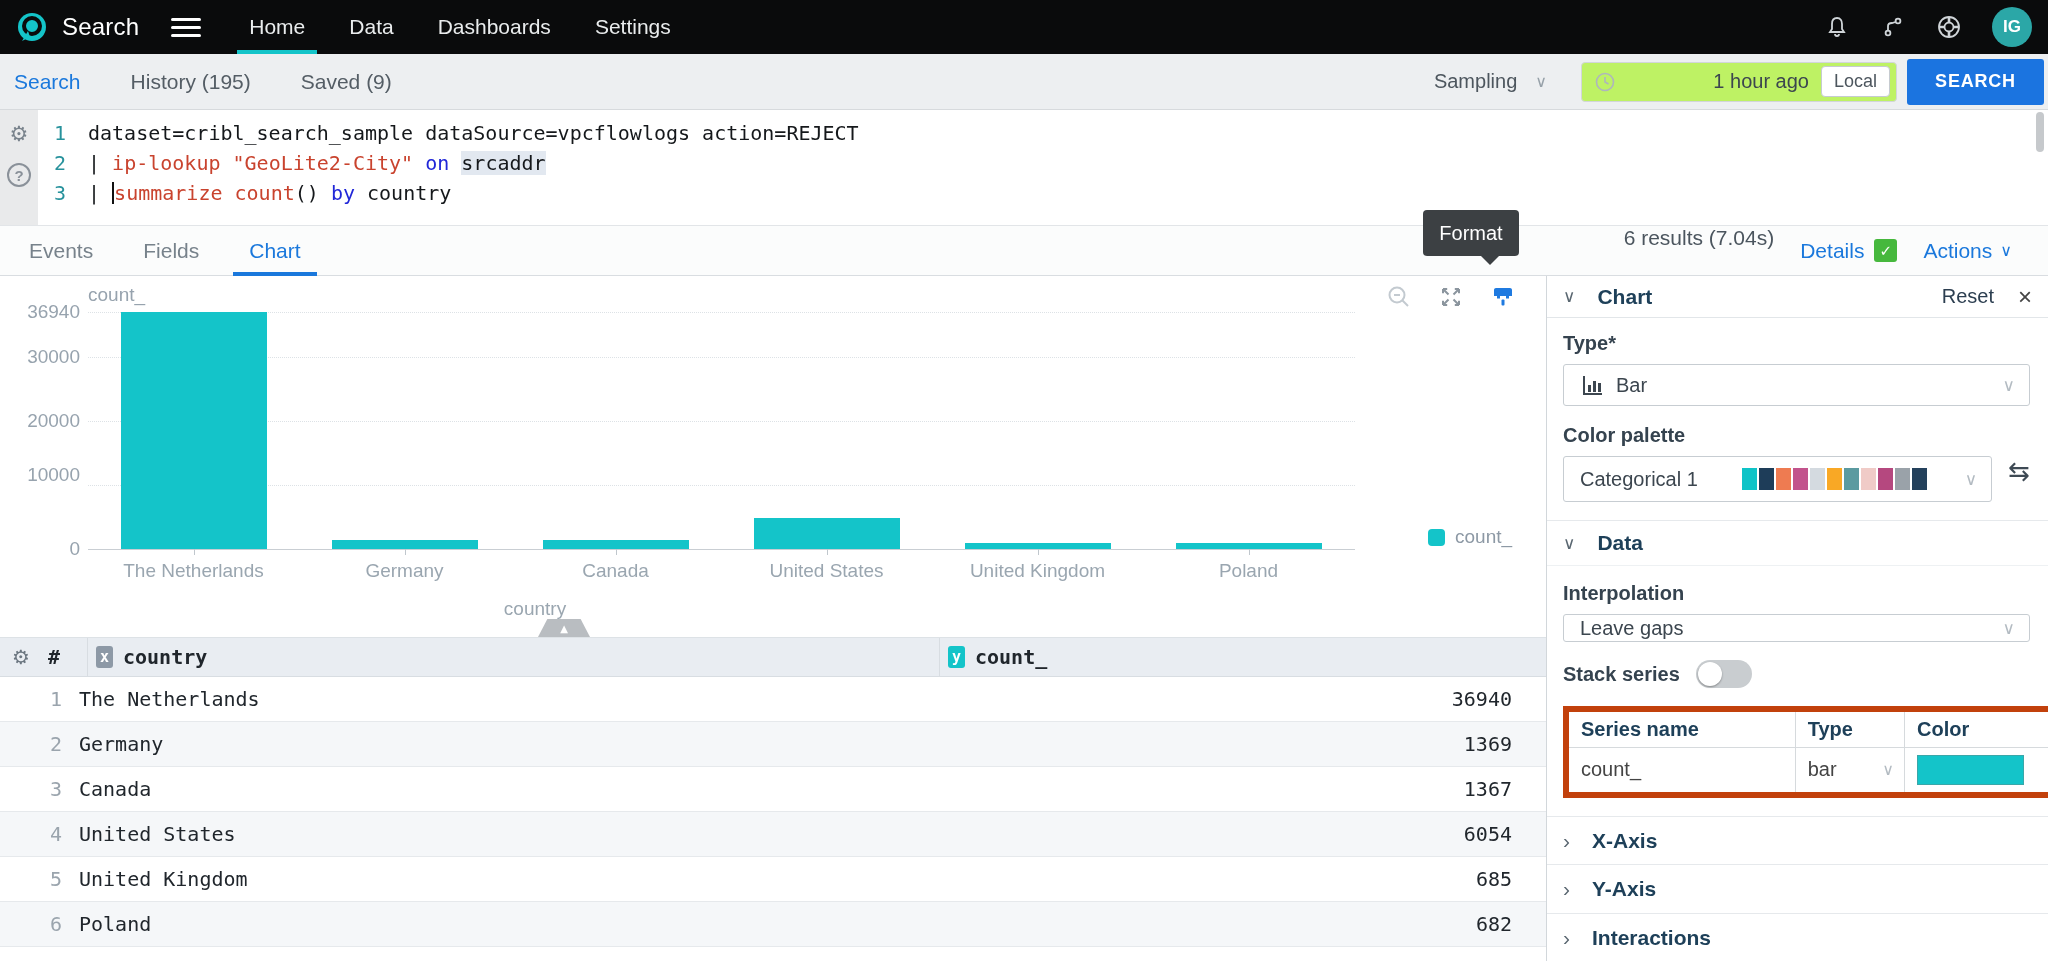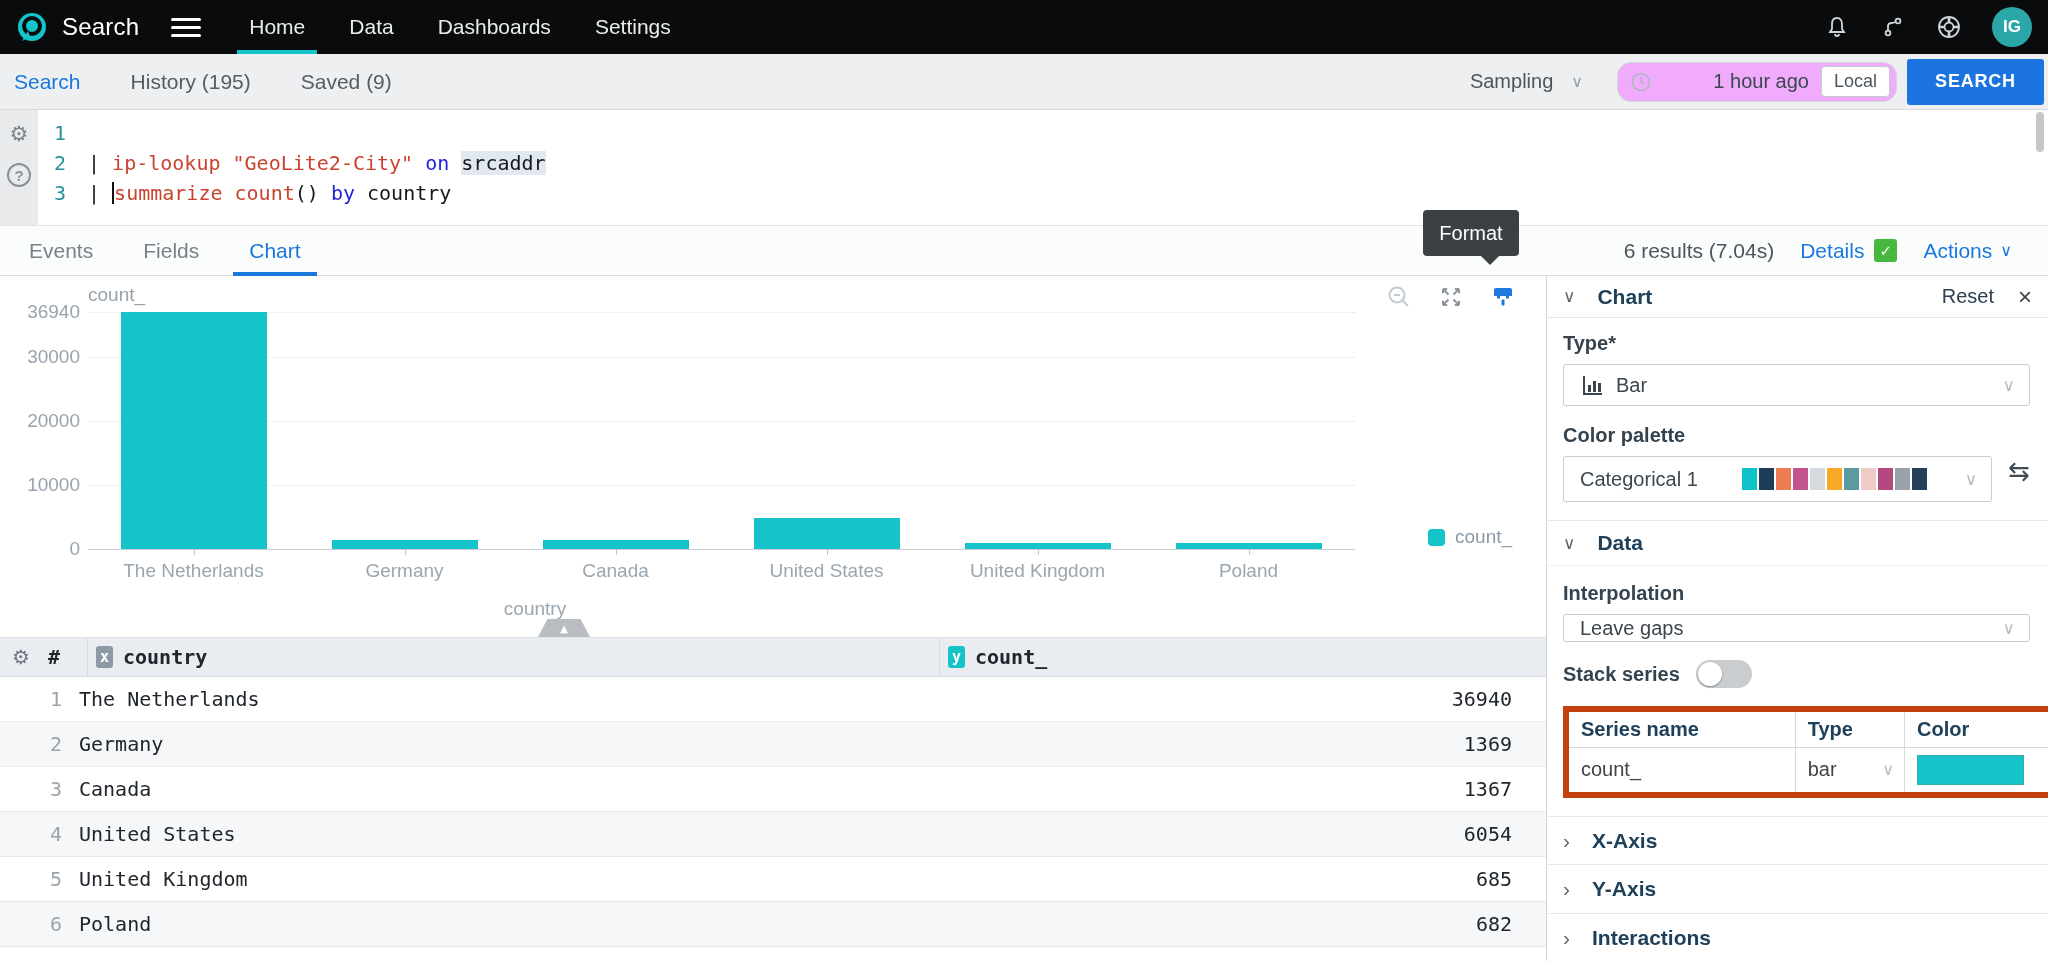--- a/index.html
+++ b/index.html
@@ -20,21 +20,21 @@
   .tn-icon { width:26px; height:26px; display:flex; align-items:center; justify-content:center; cursor:pointer; }
   .avatar { width:40px; height:40px; border-radius:50%; background:#2ba7a7; color:#fff; font-size:17px; font-weight:bold; display:flex; align-items:center; justify-content:center; cursor:pointer; }
 
   
   .subheader { height:56px; background:#edeff1; border-bottom:1px solid #d7dadd; display:flex; align-items:center; padding:0 4px 0 14px; }
   .sub-tab { font-size:21px; color:#545d65; margin-right:50px; cursor:pointer; }
   .sub-tab.active { color:#1a78dc; }
   .subheader-right { margin-left:auto; display:flex; align-items:center; }
   .sampling { font-size:20px; color:#4d565e; display:flex; align-items:center; gap:18px; cursor:pointer; margin-right:34px; }
   .chev { color:#97a1a9; font-size:16px; }
-  .timebox { width:280px; height:40px; background:#f0abfc; border:1px solid #d2d6da; border-radius:14px; display:flex; align-items:center; padding:0 6px 0 12px; cursor:pointer; }
+  .timebox { width:316px; height:40px; background:#bef264; border:1px solid #d2d6da; border-radius:4px; display:flex; align-items:center; padding:0 6px 0 12px; cursor:pointer; }
   .timebox .range { margin-left:auto; font-size:20px; color:#3c464f; padding-right:12px; }
   .local-btn { border:1px solid #c6cbd0; border-radius:4px; background:#fff; font-size:18px; color:#4d565e; padding:4px 12px; cursor:pointer; }
   .search-btn { width:137px; height:46px; margin-left:10px; background:#1b74e0; color:#fff; border:none; border-radius:3px; font-size:18px; font-weight:bold; letter-spacing:.8px; cursor:pointer; }
 
   
   .editor { height:116px; background:#fff; border-bottom:1px solid #e2e5e8; display:flex; position:relative; }
   .gutter { width:38px; background:#e9eaeb; display:flex; flex-direction:column; align-items:center; padding-top:14px; gap:18px; }
   .gutter-icon { color:#79838c; font-size:21px; line-height:1; cursor:pointer; font-family:"DejaVu Sans",sans-serif; }
   .q-icon { width:24px; height:24px; border:2px solid #8a9199; border-radius:50%; color:#8a9199; font-size:15px; display:flex; align-items:center; justify-content:center; font-weight:bold; }
   .code-area { flex:1; padding-top:8px; font-size:20px; line-height:30px; cursor:text; }
@@ -45,21 +45,21 @@
   .tok-plain { color:#15181b; }
   .tok-hl { color:#15181b; background:#e2e8f0; }
   .cursor { display:inline-block; width:2px; height:22px; background:#111; vertical-align:-4px; }
   .ed-scrollbar { position:absolute; right:4px; top:2px; width:8px; height:40px; background:#c6c9cc; border-radius:4px; }
 
   
   .tabbar { height:50px; background:#fbfcfc; border-bottom:1px solid #d9dde1; display:flex; align-items:stretch; padding:0 36px 0 4px; position:relative; }
   .rtab { display:flex; align-items:center; padding:0 16px; margin:0 9px; font-size:21px; color:#77828b; position:relative; cursor:pointer; }
   .rtab.active { color:#1a78dc; }
   .rtab.active::after { content:""; position:absolute; left:0; right:0; bottom:-1px; height:4px; background:#1a78dc; }
-  .tabbar-right { margin-left:auto; display:flex; align-items:center; gap:26px; }
+  .tabbar-right { margin-left:auto; display:flex; gap:26px; }
   .summary { font-size:21px; color:#4b555e; }
   .details { font-size:21px; color:#1a78dc; display:flex; align-items:center; gap:10px; cursor:pointer; }
   .check { width:23px; height:23px; background:#46b83d; border-radius:3px; color:#fff; font-size:15px; display:flex; align-items:center; justify-content:center; cursor:pointer; font-family:"DejaVu Sans",sans-serif; }
   .actions { font-size:21px; color:#1a78dc; display:flex; align-items:center; gap:8px; cursor:pointer; }
 
   
   .tooltip { position:absolute; left:1423px; top:210px; width:96px; height:46px; background:#3c4043; border-radius:4px; color:#fff; font-size:20px; display:flex; align-items:center; justify-content:center; z-index:30; }
   .tooltip::after { content:""; position:absolute; left:56px; top:44px; border:11px solid transparent; border-top-color:#3c4043; }
 
   
@@ -210,20 +210,21 @@
 </div>
 
 <div class="editor">
   <div class="gutter">
     <span class="gutter-icon">⚙</span>
     <span class="q-icon">?</span>
   </div>
   <div class="code-area mono" id="editor-lines">
       <div class="line">
         <span class="ln">1</span>
+        <span><span class="tok-plain">dataset=cribl_search_sample dataSource=vpcflowlogs action=REJECT</span></span>
       </div>
       <div class="line">
         <span class="ln">2</span>
         <span><span class="tok-plain">| </span><span class="tok-kw">ip-lookup</span><span class="tok-plain"> </span><span class="tok-kw">"GeoLite2-City"</span><span class="tok-plain"> </span><span class="tok-op">on</span><span class="tok-plain"> </span><span class="tok-hl">srcaddr</span></span>
       </div>
       <div class="line">
         <span class="ln">3</span>
         <span><span class="tok-plain">| </span><span class="cursor"></span><span class="tok-kw">summarize</span><span class="tok-plain"> </span><span class="tok-kw">count</span><span class="tok-plain">()</span><span class="tok-plain"> </span><span class="tok-op">by</span><span class="tok-plain"> </span><span class="tok-plain">country</span></span>
       </div>
     </div>
@@ -285,21 +286,21 @@
         <span class="legend-label">count_</span>
       </div>
       <div class="drag-handle">▲</div>
     <div class="gridline" style="top: 36px;"></div>
         <div class="ytick" style="top: 25px;">36940</div>
         <div class="gridline" style="top: 81px;"></div>
         <div class="ytick" style="top: 70px;">30000</div>
         <div class="gridline" style="top: 145px;"></div>
         <div class="ytick" style="top: 134px;">20000</div>
         <div class="gridline" style="top: 209px;"></div>
-        <div class="ytick" style="top: 198px;">10000</div>
+        <div class="ytick" style="top: 188px;">10000</div>
         <div class="gridline zero" style="top: 273px;"></div>
         <div class="ytick" style="top: 262px;">0</div>
         <div class="bar" style="left: 120.5px; width: 146px; top: 36px; height: 237px; background: rgb(20, 196, 201);"></div>
         <div class="xtickmark" style="left: 193.5px;"></div>
         <div class="xticklabel" style="left: 87.5px;">The Netherlands</div>
         <div class="bar" style="left: 331.5px; width: 146px; top: 264px; height: 9px; background: rgb(20, 196, 201);"></div>
         <div class="xtickmark" style="left: 404.5px;"></div>
         <div class="xticklabel" style="left: 298.5px;">Germany</div>
         <div class="bar" style="left: 542.5px; width: 146px; top: 264px; height: 9px; background: rgb(20, 196, 201);"></div>
         <div class="xtickmark" style="left: 615.5px;"></div>

